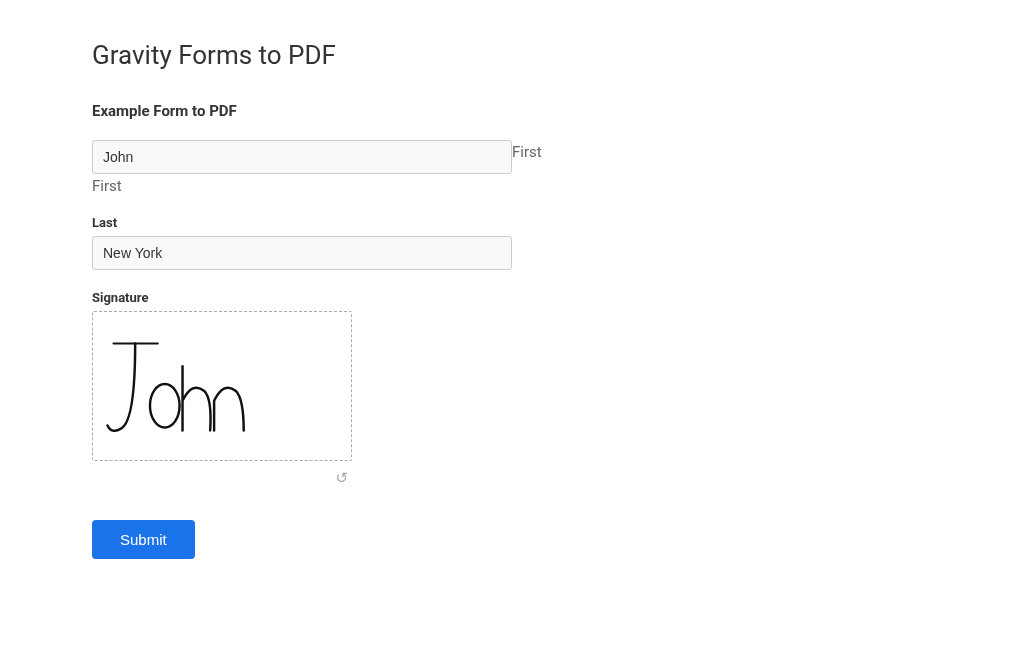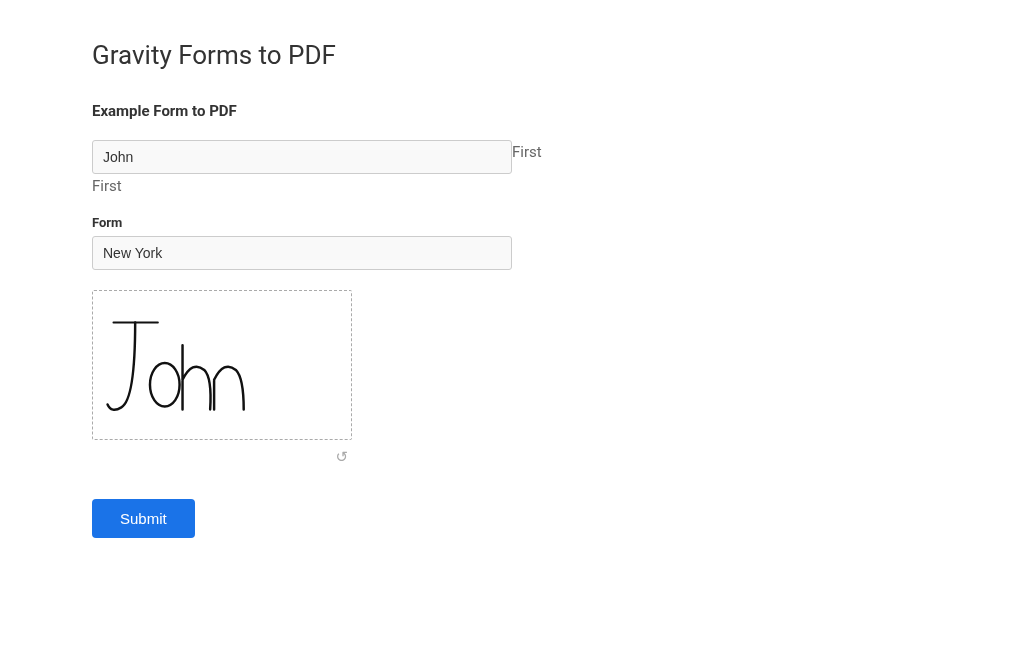--- a/index.html
+++ b/index.html
@@ -137,28 +137,29 @@
           <div class="sub-label">First</div>
         </div>
         <div class="name-field">
           <div class="sub-label">First</div>
         </div>
       </div>
     </div>
 
     
     <div class="form-group city-field">
-      <label class="field-label">Form</label>
+      <label class="field-label">Last</label>
       <input type="text" value="New York" style="">
     </div>
 
     
 
     
     <div class="form-group">
+      <label class="field-label">Signature</label>
       <div class="signature-wrapper">
         <div class="signature-box">
           
           <svg class="signature-svg" viewBox="0 0 260 150" xmlns="http://www.w3.org/2000/svg">
 
             <line x1="20" y1="32" x2="65" y2="32" stroke="#111" stroke-width="2" stroke-linecap="round"></line>
 
             <path d="M42 32 Q42 110 28 118 Q18 124 14 115" fill="none" stroke="#111" stroke-width="2.5" stroke-linecap="round"></path>
 
             <ellipse cx="72" cy="95" rx="15" ry="22" fill="none" stroke="#111" stroke-width="2.5"></ellipse>

